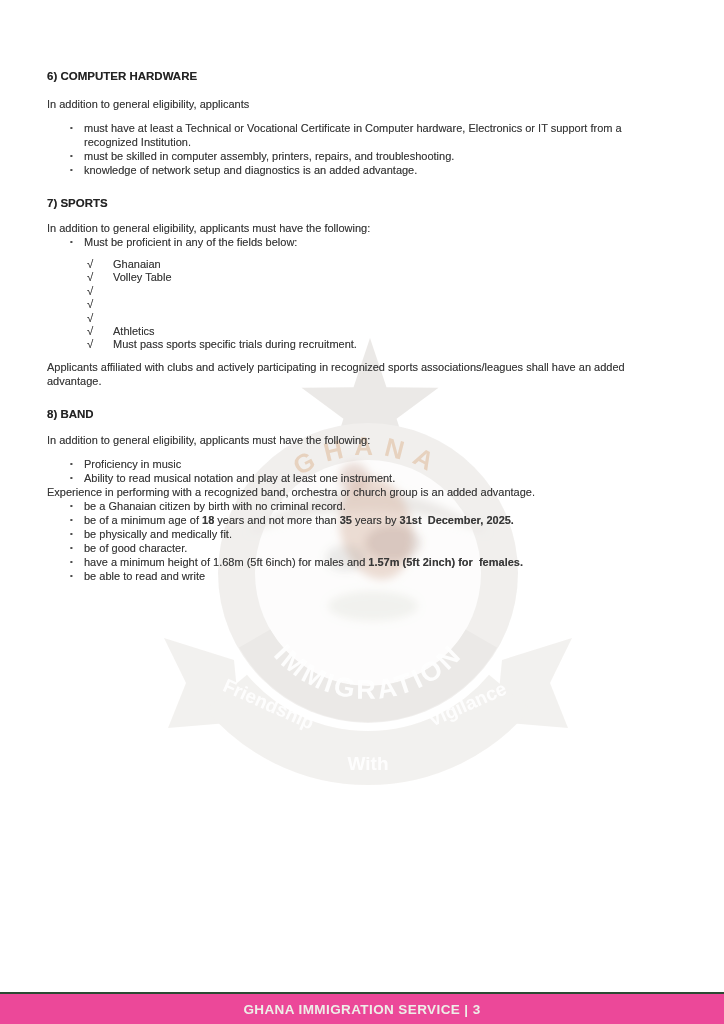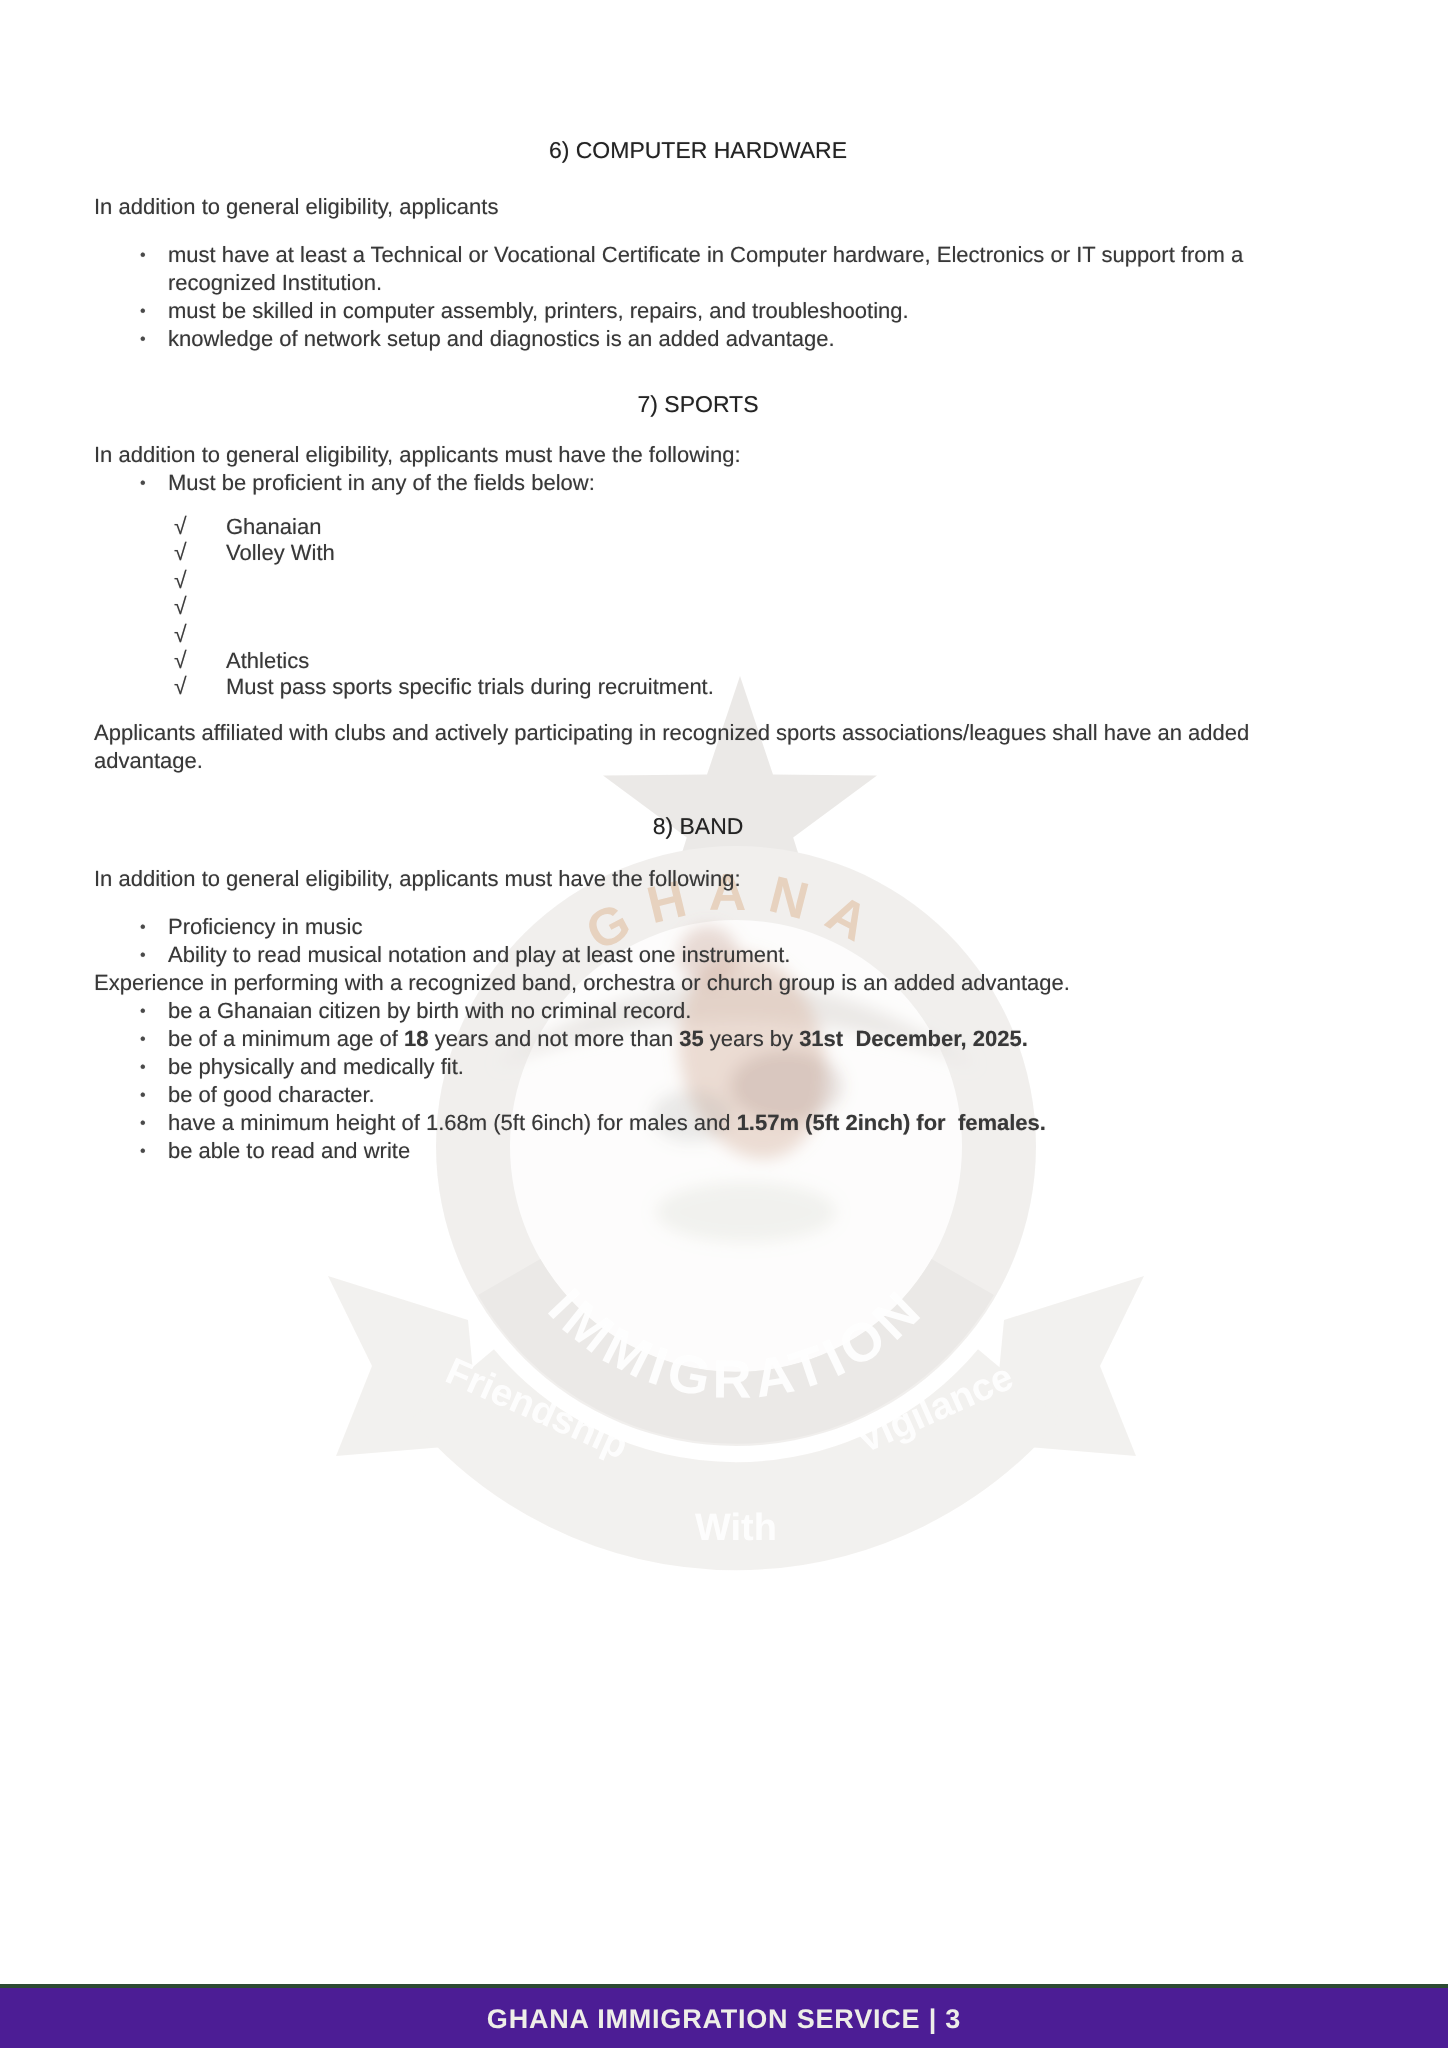--- a/index.html
+++ b/index.html
@@ -17,41 +17,41 @@
     width:440px; height:455px;
     opacity:.55;
     pointer-events:none;
   }
   
   .content {
     position:absolute; left:47px; top:69px; width:604px;
     font-size:11px; line-height:14px;
     text-shadow:0 0 .4px rgba(40,40,40,.45);
   }
-  .sh { font-size:11.5px; font-weight:normal; color:#232323; line-height:14px;text-align:center; }
+  .sh { font-size:11.5px; font-weight:bold; color:#232323; line-height:14px; }
   .s6 .sh { margin:0 0 14px 0; }
   .s7 .sh { margin:19px 0 11px 0; }
   .s8 .sh { margin:19px 0 12px 0; }
   .s9 .sh { margin:22px 0 23px 0; }
   .intro { margin:0; }
   .s6 .intro { margin-bottom:10px; }
   .s8 .intro { margin-bottom:10px; }
   .note { margin:0; }
   .s7 .note { margin-top:8px; }
   .brow { display:flex; align-items:flex-start; }
   .bmark { flex:none; width:14px; margin-left:23px; font-size:8px; line-height:14px; color:#4a4a4a; }
   .btext { flex:1; white-space:pre-wrap; }
   .checklist { margin:9px 0 8px 0; }
   .crow { display:flex; line-height:13.4px; }
   .cmark { flex:none; width:26px; margin-left:40px; font-size:11.5px; color:#3d3d3d; }
   .ctext { flex:1; }
   
   .footer {
     position:absolute; left:0; bottom:0; width:724px; height:32px;
-    background:#4c1d95;
+    background:#ec4899;
     border-top:2px solid #2c4a33;
     box-sizing:border-box;
     display:flex; align-items:center; justify-content:center;
   }
   .footer-text {
     color:#eeeee8; font-weight:bold; font-size:13.5px; letter-spacing:.4px;
     font-family:"Liberation Sans", sans-serif;
   }
   .wm-arc-top   { font:bold 26px "Liberation Sans", sans-serif; fill:#d2a57e; opacity:.85; letter-spacing:10px; }
   .wm-arc-bot   { font:bold 27px "Liberation Sans", sans-serif; fill:#ffffff; opacity:.95; letter-spacing:3px; }
@@ -133,21 +133,21 @@
             <span class="btext"><span>Must be proficient in any of the fields below:</span></span>
           </div>
         </div>
       <div class="checklist">
           <div class="crow">
             <span class="cmark">√</span>
             <span class="ctext"><span>Ghanaian</span></span>
           </div>
           <div class="crow">
             <span class="cmark">√</span>
-            <span class="ctext"><span>Volley With</span></span>
+            <span class="ctext"><span>Volley Table</span></span>
           </div>
           <div class="crow">
             <span class="cmark">√</span>
           </div>
           <div class="crow">
             <span class="cmark">√</span>
           </div>
           <div class="crow">
             <span class="cmark">√</span>
           </div>

